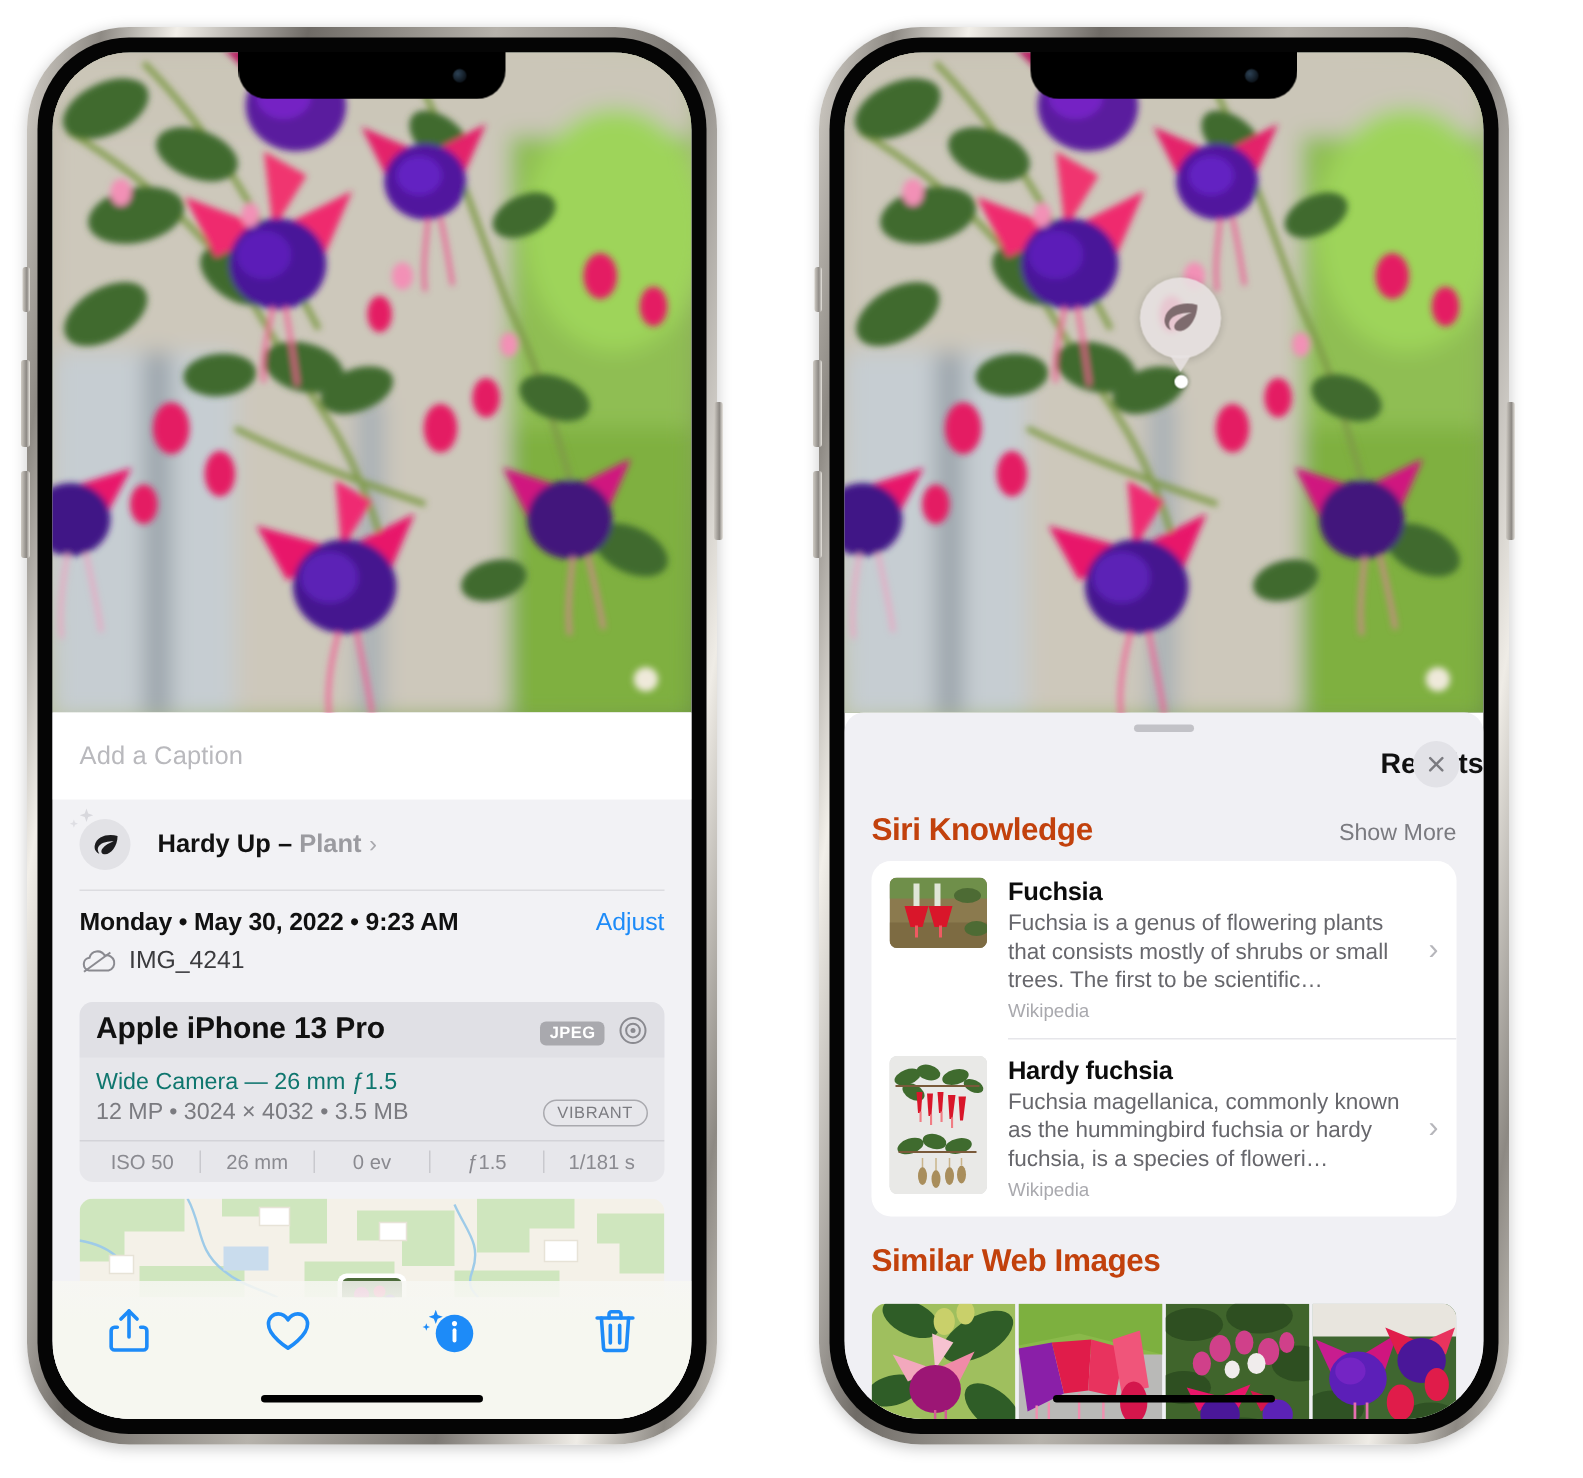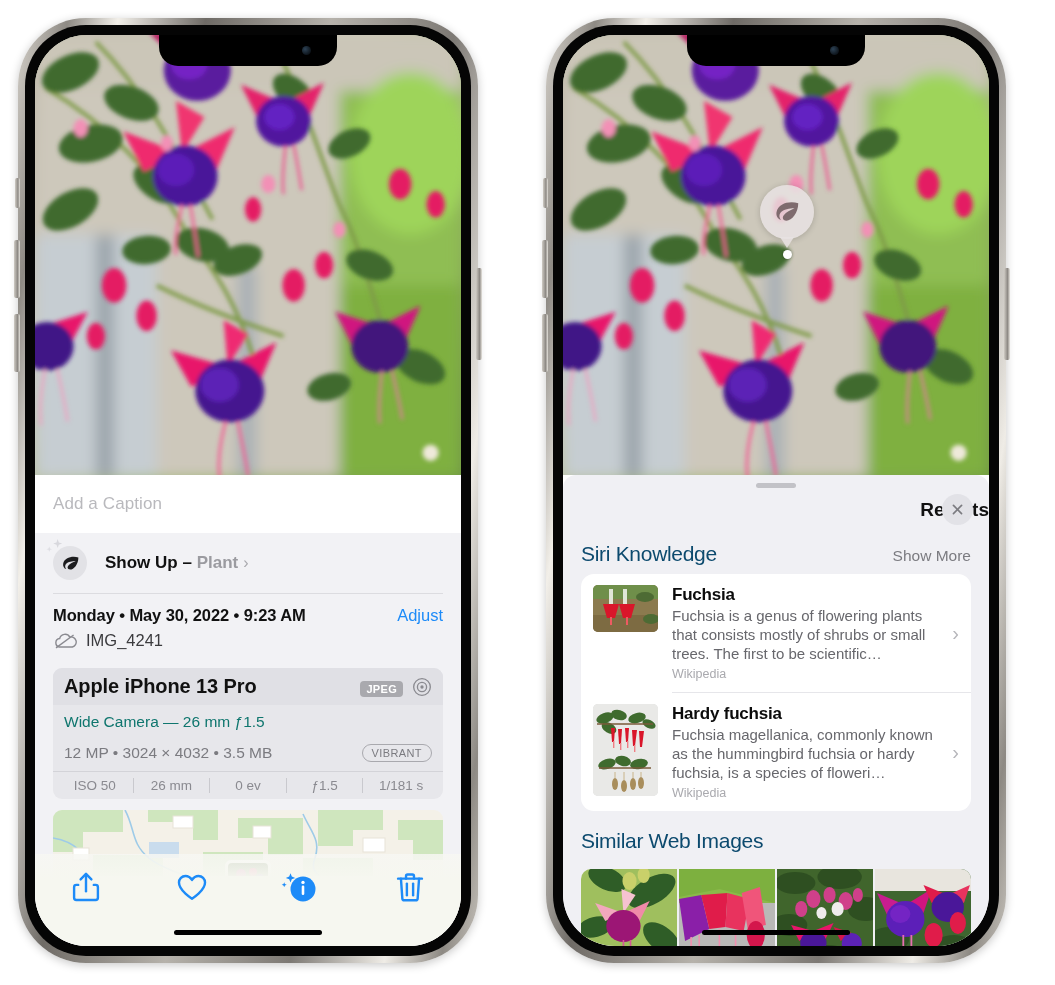--- a/index.html
+++ b/index.html
@@ -122,21 +122,21 @@
   }
   .cam-model { font-size: 20px; color: #111; font-weight: bold; letter-spacing: -.1px;}
   .cam-head-right { display: flex; align-items: flex-end; gap: 9px; }
   .tag-jpeg {
     background: #a9a9ae; color: #fff; font-size: 11px; font-weight: bold;
     padding: 2px 6px; border-radius: 4px; letter-spacing: .3px;
   }
   .aperture-ic { width: 20px; height: 20px; }
   .cam-body { padding: 8px 11px 9px; }
   .cam-lens { font-size: 15.5px; color: #0f766e; }
-  .cam-spec-row { display: flex; align-items: flex-end; justify-content: space-between; margin-top: 13px; }
+  .cam-spec-row { display: flex; align-items: flex-end; justify-content: space-between; margin-top: 2px; }
   .cam-spec { font-size: 15.5px; color: #7b7b80; }
   .tag-vibrant {
     border: 1px solid #a9a9ae; color: #7b7b80;
     font-size: 11px; padding: 2px 9px; border-radius: 10px; letter-spacing: .4px;
   }
   .cam-exif {
     border-top: 1px solid #d3d3d8;
     display: flex; align-items: center;
     padding: 6px 4px;
   }
@@ -191,21 +191,21 @@
     width: 31px; height: 31px; border-radius: 50%;
     background: #e2e2e7;
     display: flex; align-items: center; justify-content: center;
   }
   .close-btn svg { width: 15px; height: 15px; color: #7b7b80; }
 
   .sec-head {
     display: flex; align-items: baseline; justify-content: space-between;
     padding: 10px 18px 8px;
   }
-  .sec-title { font-size: 21px; font-weight: normal; color: #0c4a6e; letter-spacing: -.3px; }
+  .sec-title { font-size: 21px; font-weight: bold; color: #c2410c; letter-spacing: -.3px; }
   .show-more { font-size: 15.5px; color: #7b7b80; }
 
   .card {
     margin: 0 18px; background: #fff; border-radius: 13px; overflow: hidden;
   }
   .kn-item { display: flex; padding: 11px 12px 11px 12px; align-items: flex-start; }
   .kn-thumb { flex: none; border-radius: 5px; overflow: hidden; background: #ddd; }
   .kn-thumb.a { width: 65px; height: 47px; }
   .kn-thumb.b { width: 65px; height: 92px; }
   .kn-thumb svg { width: 100%; height: 100%; display: block; }
@@ -410,21 +410,21 @@
             <div class="leaf-chip">
               <svg class="sparkles" viewBox="0 0 20 20">
                 <path d="M13 1 L14.1 4.2 L17.3 5.3 L14.1 6.4 L13 9.6 L11.9 6.4 L8.7 5.3 L11.9 4.2 Z" fill="#d8d8dd"></path>
                 <path d="M5 8 L5.7 9.9 L7.6 10.6 L5.7 11.3 L5 13.2 L4.3 11.3 L2.4 10.6 L4.3 9.9 Z" fill="#dedee3"></path>
               </svg>
               <svg viewBox="0 0 24 24">
                 <path d="M21 5 C14 3 5 5 3.6 12.2 C3.1 15 4.6 17.6 7.1 18.4 C5.6 16.4 5.5 14.2 6.8 12.6 C9.2 9.6 14 9.2 18 9 C14.6 10.4 11.4 12 9.4 14.6 C8.4 15.9 8.4 17.4 9.5 18.4 C14 21 21 14 21 5 Z" fill="#1c1c1e"></path>
               </svg>
             </div>
             <div class="lookup-text">
-              <span>Show Up –</span>
+              <span>Hardy Up –</span>
               <span class="muted">Plant</span><span class="chev-sm">›</span>
             </div>
           </div>
 
           <div class="hr"></div>
 
           <div class="meta">
             <div class="meta-row1">
               <span class="meta-date">Monday • May 30, 2022 • 9:23 AM</span>
               <span class="adjust">Adjust</span>

